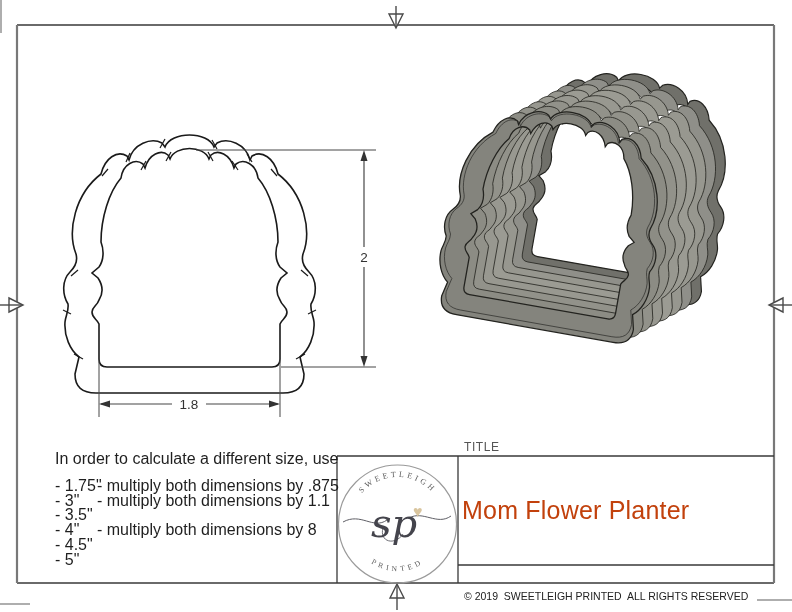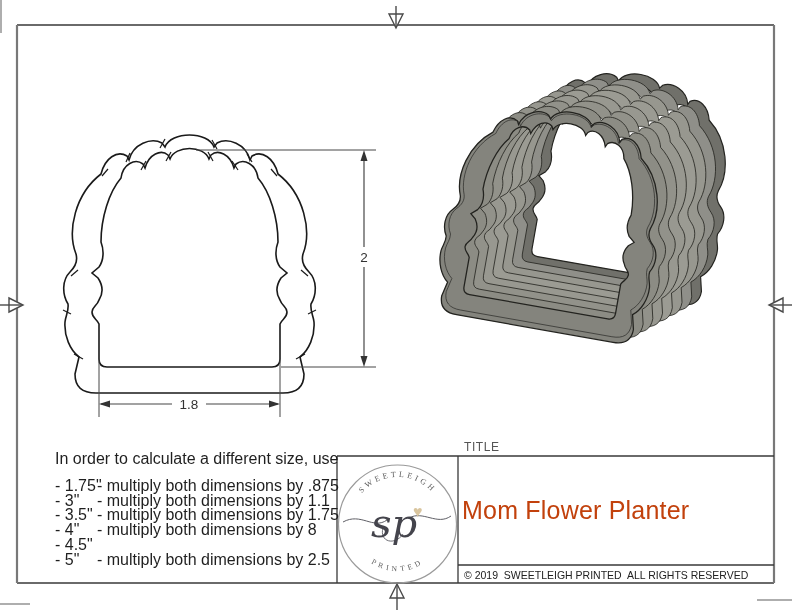--- a/index.html
+++ b/index.html
@@ -9,21 +9,21 @@
   .overlay{position:absolute;}
   
   .note{left:55px;top:451px;width:300px;font-size:16px;line-height:15px;}
   .note .rows{margin-top:13px;}
   .note .row{display:flex;line-height:14.7px;}
   .note .size{width:42px;flex:0 0 42px;white-space:pre;}
   .note .rule{white-space:pre;}
   
   .title-label{left:464px;top:440px;font-size:12px;color:#555;letter-spacing:.6px;}
   .title-main{left:462px;top:496px;font-size:25px;color:#c2410c;letter-spacing:.2px;text-align:center;}
-  .copyright{left:464px;top:569px;font-size:10.5px;color:#222;white-space:pre;}
+  .copyright{left:464px;top:590px;font-size:10.5px;color:#222;white-space:pre;}
   .line2d{fill:none;stroke:#1a1a1a;stroke-width:1.6px;}
   .tick{stroke:#1a1a1a;stroke-width:1.2px;}
   .ext{stroke:#474747;stroke-width:1px;}
   .dim{stroke:#474747;stroke-width:1.2px;}
   .dimtxt{font-family:"Liberation Sans",sans-serif;font-size:13.5px;fill:#333;}
   .tbline{stroke:#383838;stroke-width:1.3px;}
   .arrowline{stroke:#4a4a4a;stroke-width:1.4px;fill:none;}
   .arrowtri{fill:#fff;stroke:#4a4a4a;stroke-width:1.4px;}
   .artifact{stroke:#9a9a9a;stroke-width:2px;}
 </style>
@@ -156,32 +156,30 @@
       <div class="row">
         <span class="size">- 1.75"</span>
         <span class="rule">- multiply both dimensions by .875</span>
       </div>
       <div class="row">
         <span class="size">- 3"</span>
         <span class="rule">- multiply both dimensions by 1.1</span>
       </div>
       <div class="row">
         <span class="size">- 3.5"</span>
-        <span class="rule">- multiply both dimensions by 1.75</span>
       </div>
       <div class="row">
         <span class="size">- 4"</span>
         <span class="rule">- multiply both dimensions by 8</span>
       </div>
       <div class="row">
         <span class="size">- 4.5"</span>
       </div>
       <div class="row">
         <span class="size">- 5"</span>
-        <span class="rule">- multiply both dimensions by 2.5</span>
       </div>
     </div>
   </div>
 
   <div class="overlay title-label">TITLE</div>
   <div class="overlay title-main">Mom Flower Planter</div>
   <div class="overlay copyright">© 2019  SWEETLEIGH PRINTED  ALL RIGHTS RESERVED</div>
 
 </div>
 

